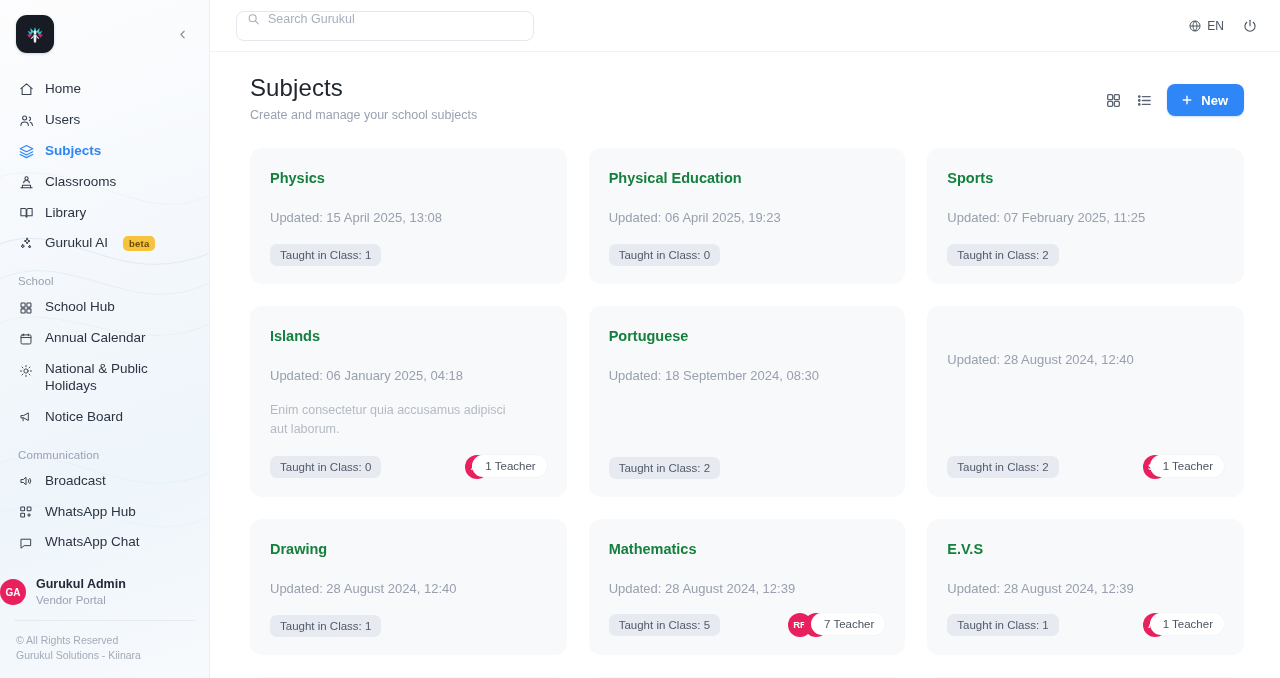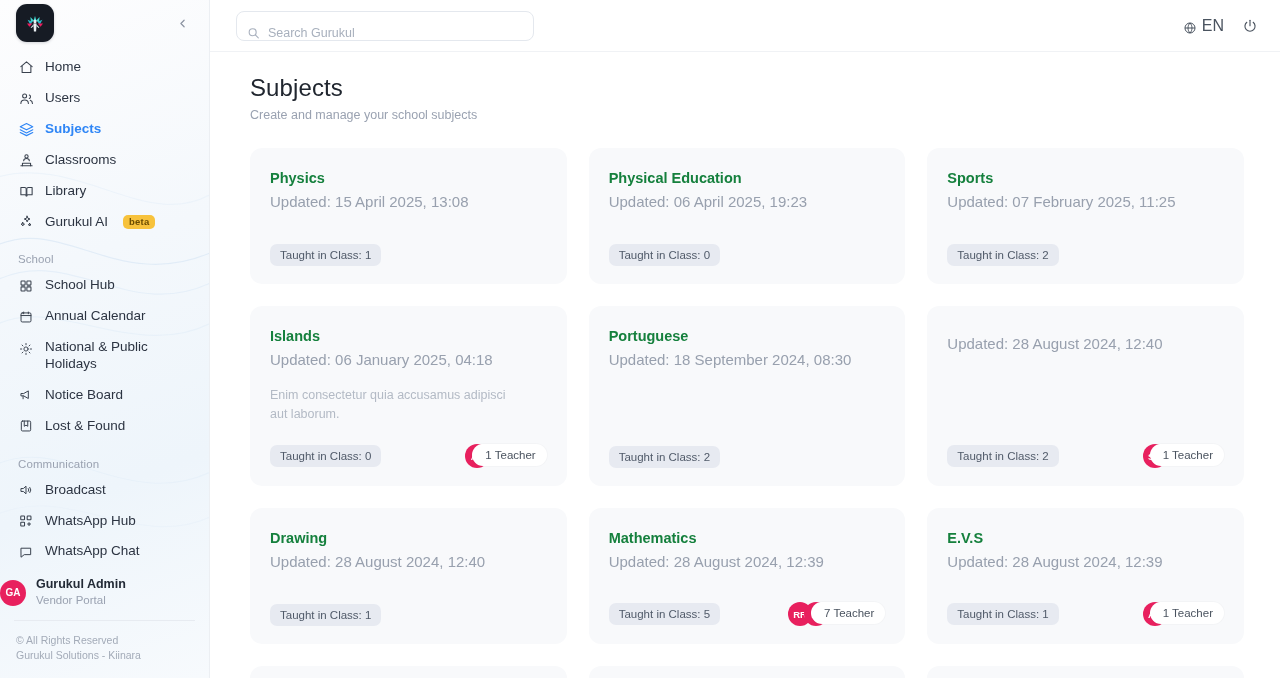--- a/index.html
+++ b/index.html
@@ -81,31 +81,31 @@
   .main { flex: 1 1 auto; height: 678px; position: relative; background: #fff; overflow: hidden; }
 
   .topbar {
     height: 52px; display: flex; align-items: center;
     padding: 0 22px 0 26px; border-bottom: 1px solid #f0f2f5;
     background: #fff;
   }
   .search-box {
     width: 298px; height: 30px;
     border: 1px solid #e4e8ee; border-radius: 8px;
-    display: flex; align-items: flex-end; gap: 8px;
+    display: flex; align-items: flex-start; gap: 8px;
     padding: 0 10px; background: #fff;
   }
   .search-box input {
     border: none; outline: none; font-size: 12.5px;
     color: #2c3442; background: transparent; width: 100%;
     font-family: "Liberation Sans", sans-serif;
   }
   .search-box input::placeholder { color: #a8b0bd; }
   .topbar-right { margin-left: auto; display: flex; align-items: center; gap: 18px; }
-  .lang { display: flex; align-items: flex-end; gap: 5px; font-size: 16px; color: #4a5costume; color: #4a535f; cursor: pointer; }
+  .lang { display: flex; align-items: flex-end; gap: 5px; font-size: 12px; color: #4a5costume; color: #4a535f; cursor: pointer; }
   .icon-btn { color: #4a535f; cursor: pointer; display: flex; align-items: center; }
 
   .content { padding: 22px 36px 0 40px; height: 626px; overflow: hidden; position: relative; }
 
   .page-head { display: flex; align-items: flex-start; }
   .page-title { font-size: 24px; font-weight: 400; color: #20262f; letter-spacing: .1px; }
   .page-sub { font-size: 12.5px; color: #9aa2b1; margin-top: 6px; }
   .head-actions { margin-left: auto; display: flex; align-items: center; gap: 14px; padding-top: 10px; }
   .view-toggle { color: #5b6personally; color: #5b6472; cursor: pointer; display: flex; align-items: center; }
   .btn-new {
@@ -128,21 +128,21 @@
     background: #f8f9fb;
     border-radius: 12px;
     padding: 22px 20px 18px 20px;
     position: relative;
     min-height: 136px;
     display: flex; flex-direction: column;
     cursor: pointer;
   }
   .card.tall { min-height: 180px; }
   .card-title { font-size: 14.5px; font-weight: 700; color: #15803d; }
-  .card-updated { font-size: 15px; color: #98a0ae; margin-top: 7px; }
+  .card-updated { font-size: 13px; color: #98a0ae; margin-top: 24px; }
   .card-desc { font-size: 12.5px; color: #b3bac5; margin-top: 18px; line-height: 1.5; max-width: 252px; }
   .card-foot { margin-top: auto; display: flex; align-items: center; padding-top: 16px; }
   .chip {
     background: #e7eaf1; color: #505a69;
     font-size: 11.5px; border-radius: 7px;
     padding: 5px 10px;
   }
   .teachers {
     margin-left: auto; display: flex; align-items: flex-start; position: relative;
   }
@@ -307,29 +307,20 @@
         </div>
         <div class="nav-item">
           <span class="nic">
             <svg width="14" height="14" viewBox="0 0 24 24" fill="none" stroke="currentColor" stroke-width="1.7" stroke-linecap="round" stroke-linejoin="round">
                 <path d="M4 9.5h4l8-4.5v13l-8-4.5H4z"></path>
                 <path d="M7 13.5v5"></path>
               </svg>
           </span>
           <span>Notice Board</span>
         </div>
-        <div class="nav-item">
-          <span class="nic">
-            <svg width="14" height="14" viewBox="0 0 24 24" fill="none" stroke="currentColor" stroke-width="1.7" stroke-linecap="round" stroke-linejoin="round">
-                <rect x="4" y="3.5" width="16" height="17" rx="2"></rect>
-                <path d="M9 3.5v9l3-2 3 2v-9"></path>
-              </svg>
-          </span>
-          <span>Lost &amp; Found</span>
-        </div>
 
         <div class="nav-group-title">Communication</div>
         <div class="nav-item">
           <span class="nic">
             <svg width="14" height="14" viewBox="0 0 24 24" fill="none" stroke="currentColor" stroke-width="1.7" stroke-linecap="round" stroke-linejoin="round">
                 <path d="M4 9.5h3.5L12 5.5v13L7.5 14.5H4z"></path>
                 <path d="M16 9.5a4 4 0 0 1 0 5"></path>
                 <path d="M18.6 7.5a7 7 0 0 1 0 9"></path>
               </svg>
           </span>
@@ -400,20 +391,44 @@
         </div>
       </div>
     </div>
 
     <div class="content">
       <div class="page-head">
         <div>
           <div class="page-title">Subjects</div>
           <div class="page-sub">Create and manage your school subjects</div>
         </div>
+        <div class="head-actions">
+          <div class="view-toggle">
+            <svg width="17" height="17" viewBox="0 0 24 24" fill="none" stroke="currentColor" stroke-width="1.9">
+                <rect x="3.8" y="3.8" width="7" height="7" rx="1.4"></rect>
+                <rect x="13.2" y="3.8" width="7" height="7" rx="1.4"></rect>
+                <rect x="3.8" y="13.2" width="7" height="7" rx="1.4"></rect>
+                <rect x="13.2" y="13.2" width="7" height="7" rx="1.4"></rect>
+              </svg>
+          </div>
+          <div class="view-toggle">
+            <svg width="17" height="17" viewBox="0 0 24 24" fill="none" stroke="currentColor" stroke-width="1.9" stroke-linecap="round">
+                <path d="M9 6.5h11M9 12h11M9 17.5h11"></path>
+                <circle cx="4.6" cy="6.5" r="1"></circle>
+                <circle cx="4.6" cy="12" r="1"></circle>
+                <circle cx="4.6" cy="17.5" r="1"></circle>
+              </svg>
+          </div>
+          <button class="btn-new">
+            <svg width="14" height="14" viewBox="0 0 24 24" fill="none" stroke="currentColor" stroke-width="2.4" stroke-linecap="round">
+                <path d="M12 5.5v13M5.5 12h13"></path>
+              </svg>
+            <span>New</span>
+          </button>
+        </div>
       </div>
 
       <div class="grid">
 
         <div class="card">
           <div class="card-title">Physics</div>
           <div class="card-updated">Updated: 15 April 2025, 13:08</div>
           <div class="card-foot">
             <span class="chip">Taught in Class: 1</span>
           </div>

